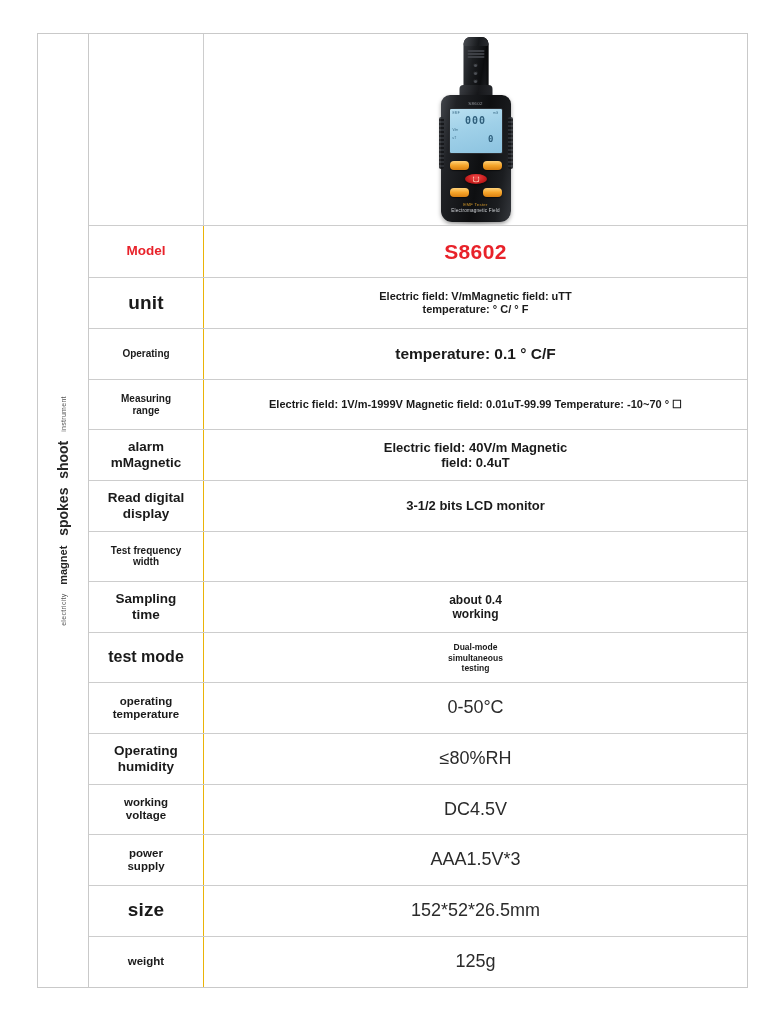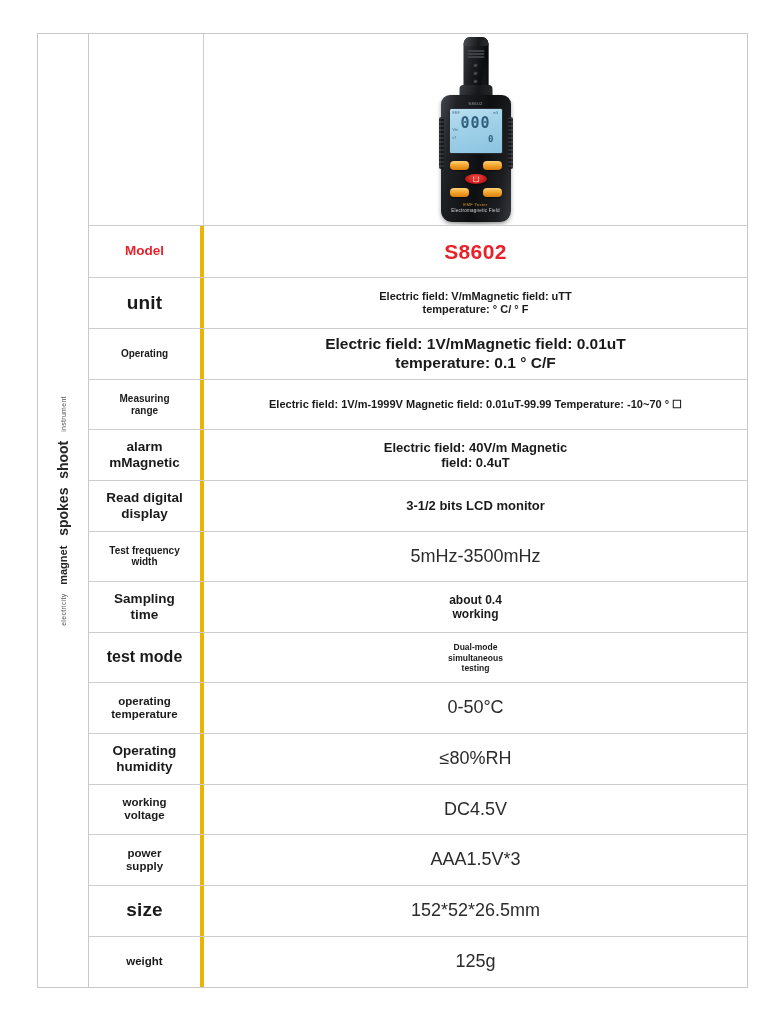--- a/index.html
+++ b/index.html
@@ -91,21 +91,21 @@
     flex-direction: row;
     border-bottom: 1px solid #cdcdcd;
     box-sizing: border-box;
     min-height: 0;
   }
   .row:last-child { border-bottom: none; }
 
   .cell-label {
     flex: 0 0 115px;
     width: 115px;
-    border-right: 4px solid #eab308;
+    border-right: 1px solid #eab308;
     box-sizing: border-box;
     display: flex;
     align-items: center;
     justify-content: center;
     text-align: center;
     padding: 2px 4px;
     line-height: 1.18;
   }
   .cell-value {
     flex: 1 1 auto;
@@ -261,21 +261,21 @@
   .scr-top {
     position:absolute; top:2px; left:3px; right:3px;
     display:flex; justify-content:space-between;
     font-size:3.2px; color:#3a6b87; letter-spacing:.2px;
   }
   .scr-main {
     position: absolute;
     top: 7px; left: 0; right: 0;
     text-align: center;
     font-family: "DejaVu Sans Mono", monospace;
-    font-size: 15px;
+    font-size: 10px;
     font-weight: 700;
     color: #2f5f7c;
     letter-spacing: 1px;
     line-height: 1;
   }
   .scr-sub {
     position: absolute;
     top: 26px; right: 8px;
     font-family: "DejaVu Sans Mono", monospace;
     font-size: 9px;
@@ -435,21 +435,20 @@
             <div class="wrap2">Electric field: V/mMagnetic field: uTT</div>
             <div class="wrap2">temperature: ° C/ ° F</div>
           </div>
         </div>
       </div>
 
       <div class="row" style="height:51px">
         <div class="cell-label lb-xs">Operating</div>
         <div class="cell-value vl-lbold">
           <div>
-            <div class="wrap2">Electric field: 1V/mMagnetic field: 0.01uT</div>
             <div class="wrap2">temperature: 0.1 ° C/F</div>
           </div>
         </div>
       </div>
 
       <div class="row" style="height:51px">
         <div class="cell-label lb-xs">
           <div>
             <div>Measuring</div>
             <div>range</div>
@@ -483,21 +482,20 @@
         <div class="cell-value vl-m">3-1/2 bits LCD monitor</div>
       </div>
 
       <div class="row" style="height:51px">
         <div class="cell-label lb-xs">
           <div>
             <div>Test frequency</div>
             <div>width</div>
           </div>
         </div>
-        <div class="cell-value vl-light">5mHz-3500mHz</div>
       </div>
 
       <div class="row" style="height:51px">
         <div class="cell-label lb-m">
           <div>
             <div>Sampling</div>
             <div>time</div>
           </div>
         </div>
         <div class="cell-value vl-xs">

